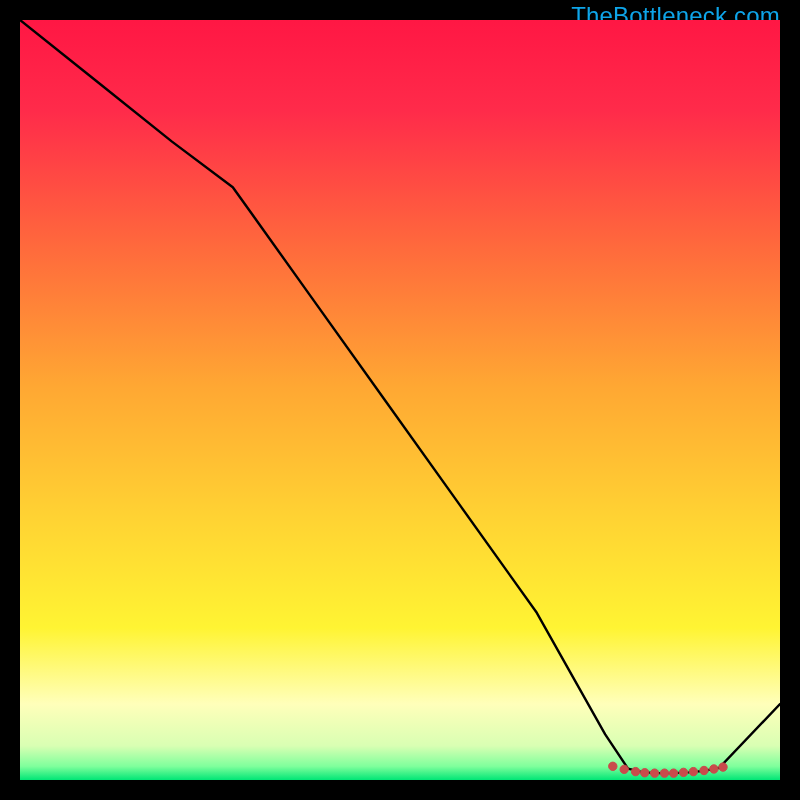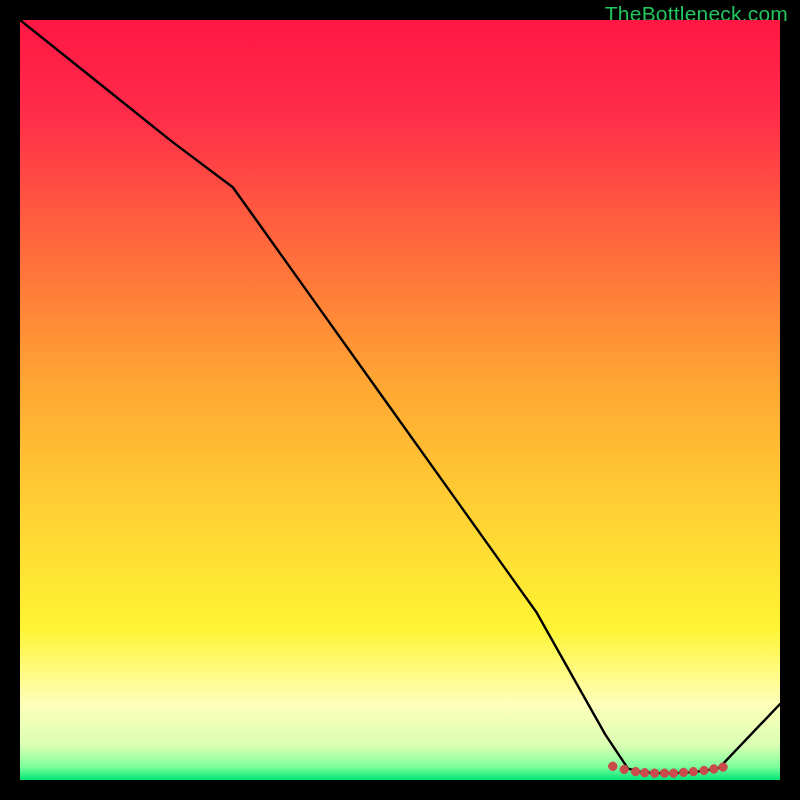--- a/index.html
+++ b/index.html
@@ -19,24 +19,24 @@
   .plot {
     position: absolute;
     left: 20px;
     top: 20px;
     width: 760px;
     height: 760px;
   }
   .watermark {
     position: absolute;
     top: 2px;
-    right: 12px;
+    right: 20px;
     font-family: Arial, Helvetica, sans-serif;
-    font-size: 21px;
-    color: #22c55e;
+    font-size: 24px;
+    color: #0ea5e9;
     letter-spacing: 0.2px;
   }
   svg { display: block; }
 </style>
 </head>
 <body>
 
 <div class="stage">
   <div class="watermark">TheBottleneck.com</div>
   <div class="plot">

